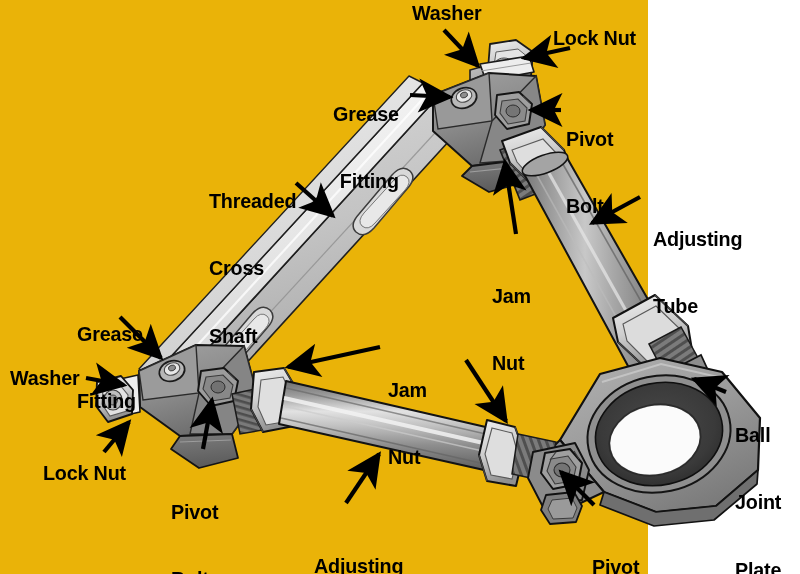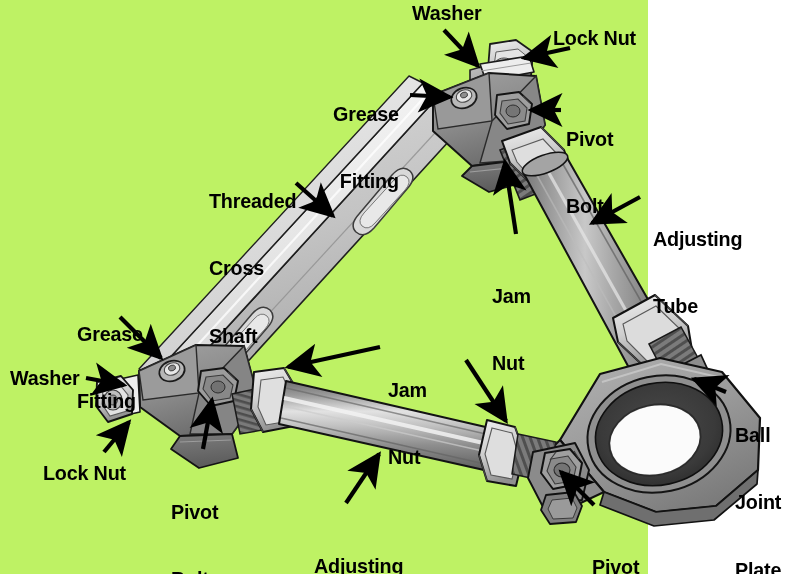--- a/index.html
+++ b/index.html
@@ -2,21 +2,21 @@
 <html><head>
 <meta charset="utf-8">
 <title>Upper Control Arm Exploded Diagram</title>
 <style>
   html,body{margin:0;padding:0;background:#ffffff;}
   body{
     width:800px;height:574px;overflow:hidden;
     font-family:"Liberation Sans","DejaVu Sans",sans-serif;
     -webkit-font-smoothing:antialiased;
   }
-  #stage{position:relative;width:648px;height:574px;background:#bef264;}
+  #stage{position:relative;width:648px;height:574px;background:#eab308;}
   #art{position:absolute;left:0;top:0;width:800px;height:574px;}
   .lbl{
     position:absolute;
     font-family:"Liberation Sans","DejaVu Sans",sans-serif;
     font-weight:700;
     font-size:21px;
     line-height:1.07;
     color:#000;
     letter-spacing:-0.2px;
     white-space:pre;

